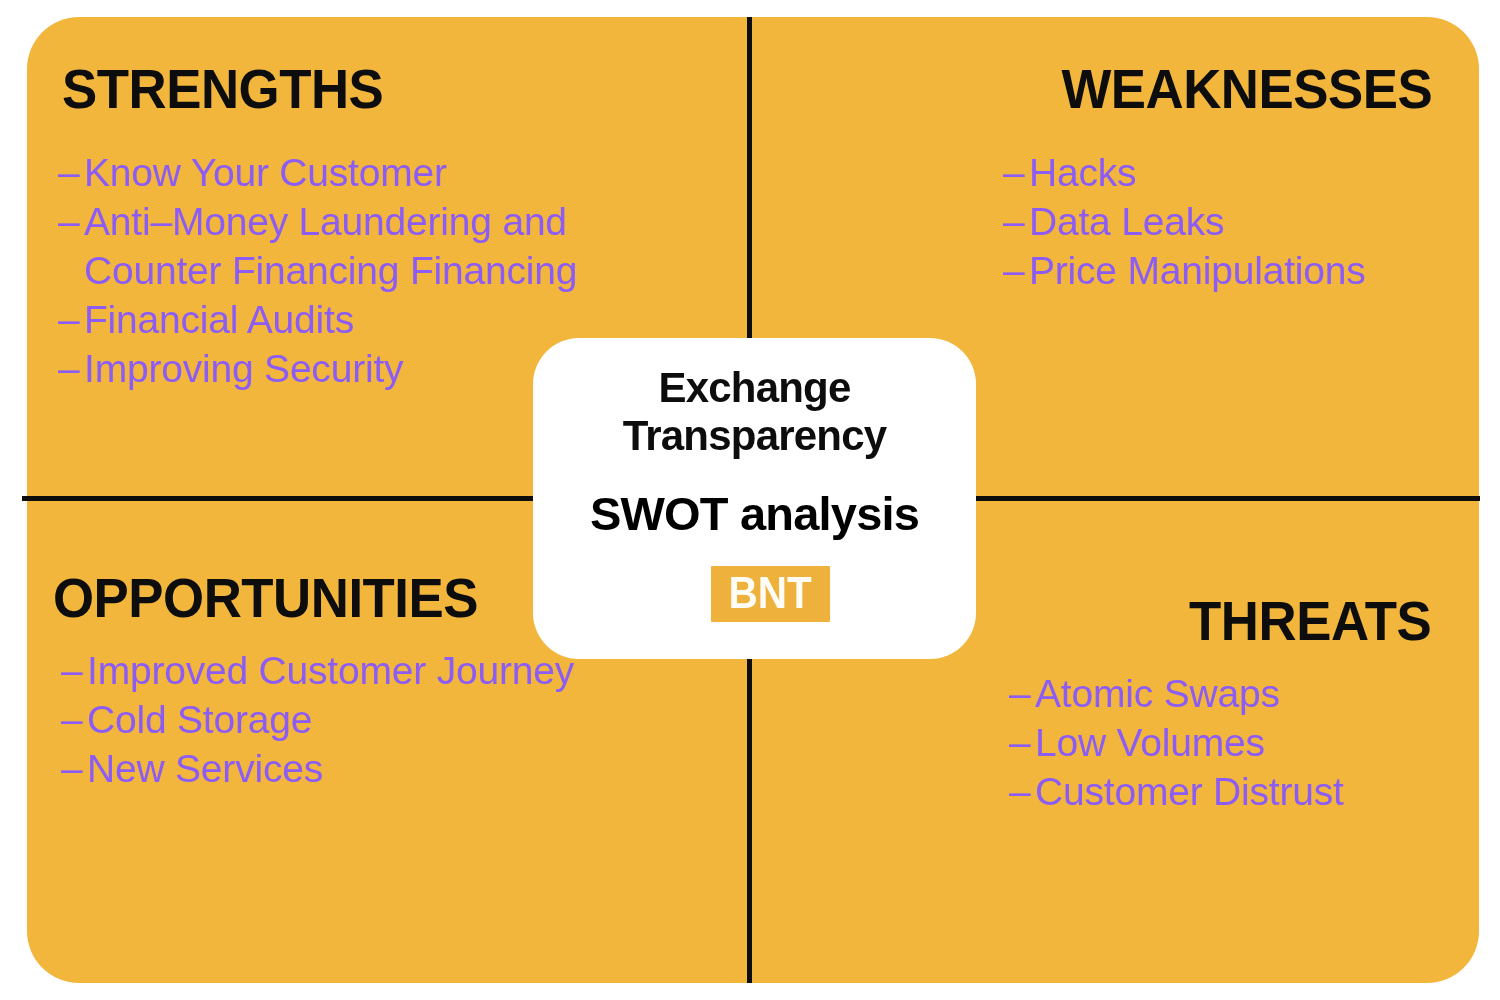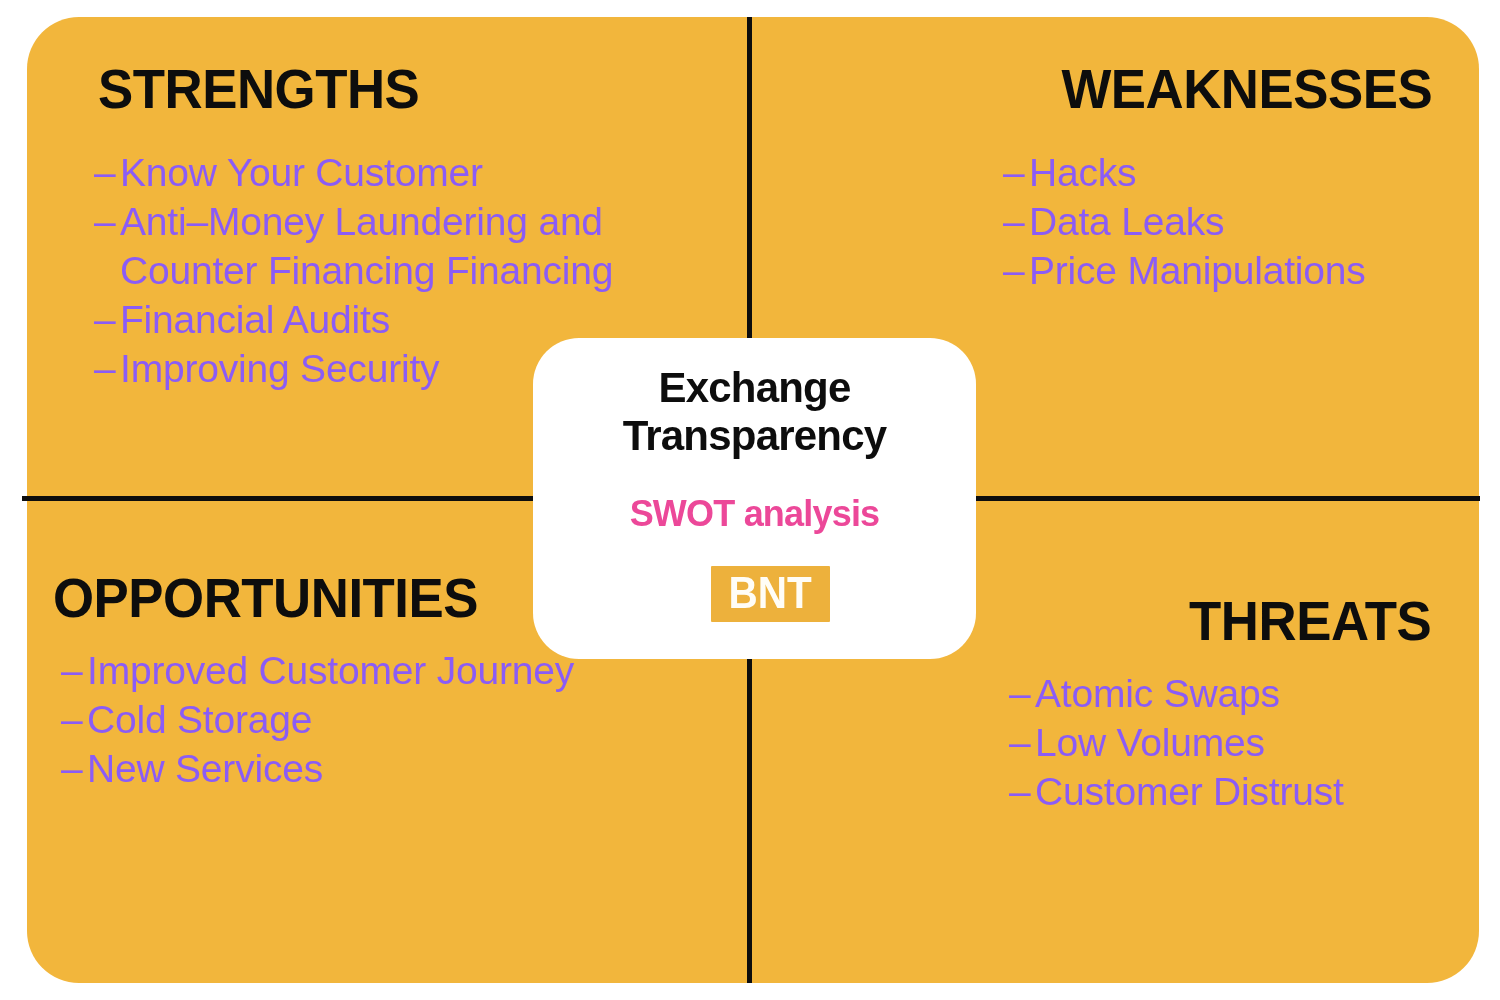--- a/index.html
+++ b/index.html
@@ -49,21 +49,21 @@
     width: 1458px;
     height: 5px;
     background: #0d0d0d;
   }
 
   
   .quadrant {
     position: absolute;
     box-sizing: border-box;
   }
-  .q-strengths     { left: 27px;  top: 17px;  width: 720px; height: 480px; margin-left: 36px; }
+  .q-strengths     { left: 27px;  top: 17px;  width: 720px; height: 480px; }
   .q-weaknesses    { left: 752px; top: 17px;  width: 727px; height: 480px; }
   .q-opportunities { left: 27px;  top: 478px; width: 578px; height: 482px; }
   .q-threats       { left: 752px; top: 501px; width: 727px; height: 482px; }
 
   .q-heading {
     position: absolute;
     font-family: "Liberation Sans", sans-serif;
     font-weight: bold;
     font-size: 55px;
     line-height: 58px;
@@ -129,23 +129,23 @@
     font-size: 42px;
     line-height: 48px;
     color: #0d0d0d;
     text-align: center;
     letter-spacing: -0.8px;
     white-space: nowrap;
   }
   .card-subtitle {
     font-family: "Liberation Sans", sans-serif;
     font-weight: bold;
-    font-size: 36px;
+    font-size: 47px;
     line-height: 48px;
-    color: #ec4899;
+    color: #000000;
     text-align: center;
     letter-spacing: -0.8px;
     margin-top: 30px;
     white-space: nowrap;
   }
   .logo-badge {
     margin-top: 28px;
     background: #EDB13C;
     padding: 4px 14px 6px 14px;
     border-radius: 1px;

